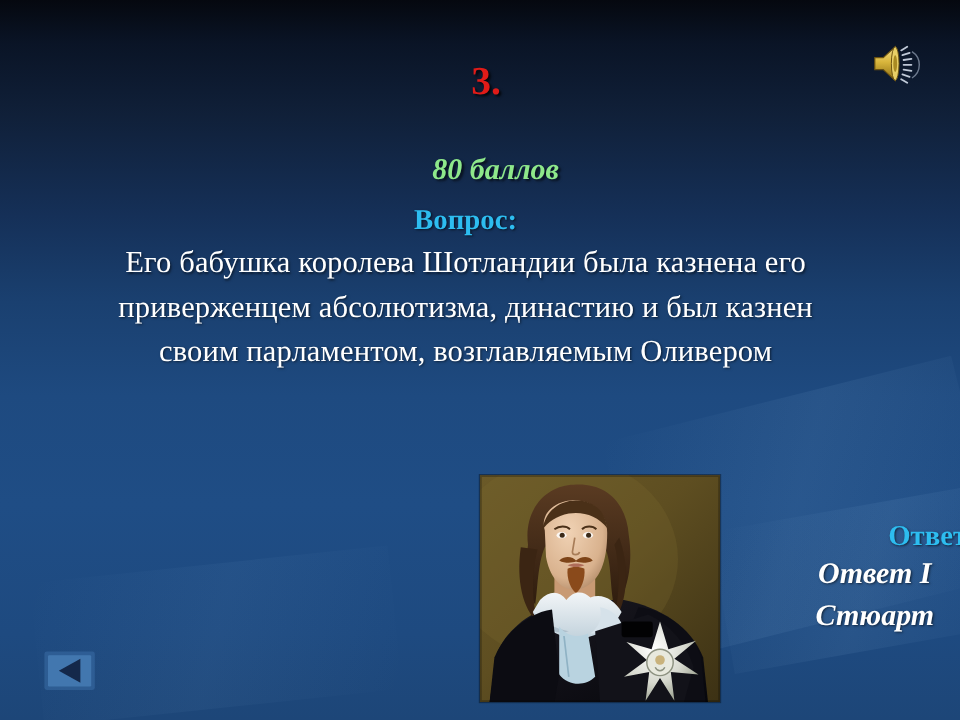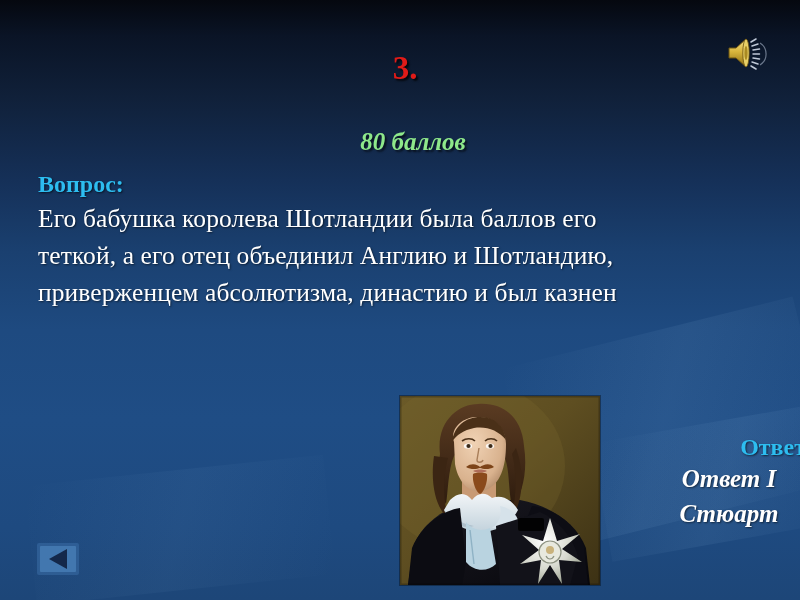--- a/index.html
+++ b/index.html
@@ -81,23 +81,24 @@
     font-weight: bold;
     font-style: italic;
     color: #8ee88a;
     text-shadow: 2px 2px 2px rgba(0,0,0,0.6);
     padding-left: 26px;
   }
 
   
   #question-block {
     position: absolute;
-    left: 38px;
+    left: 28px;
     top: 172px;
     width: 720px;
+    text-align: center;
   }
   #question-label {
     font-size: 24px;
     font-weight: bold;
     color: #2dbdf0;
     text-shadow: 1px 1px 2px rgba(0,0,0,0.6);
     line-height: 1.08;
     margin-bottom: 3px;
   }
   #question-text {
@@ -199,23 +200,23 @@
     </svg>
   </div>
 
   <div id="title-number">3.</div>
 
   <div id="points">80 баллов</div>
 
   <div id="question-block">
     <div id="question-label">Вопрос:</div>
     <div id="question-text">
-      <span class="qline">Его бабушка королева Шотландии была баллов его</span>
-      <span class="qline">теткой, а его отец объединил Англию и Шотландию,</span>
+      <span class="qline">Его бабушка королева Шотландии была казнена его</span>
       <span class="qline">приверженцем абсолютизма, династию и был казнен</span>
+      <span class="qline">своим парламентом, возглавляемым Оливером</span>
     </div>
   </div>
 
   <div id="portrait">
     <svg width="200" height="189" viewBox="0 0 200 189">
       <defs>
         <linearGradient id="bgwall" x1="0" y1="0" x2="1" y2="1">
           <stop offset="0%" stop-color="#6b5a28"></stop>
           <stop offset="45%" stop-color="#5e4e21"></stop>
           <stop offset="100%" stop-color="#3c3114"></stop>

